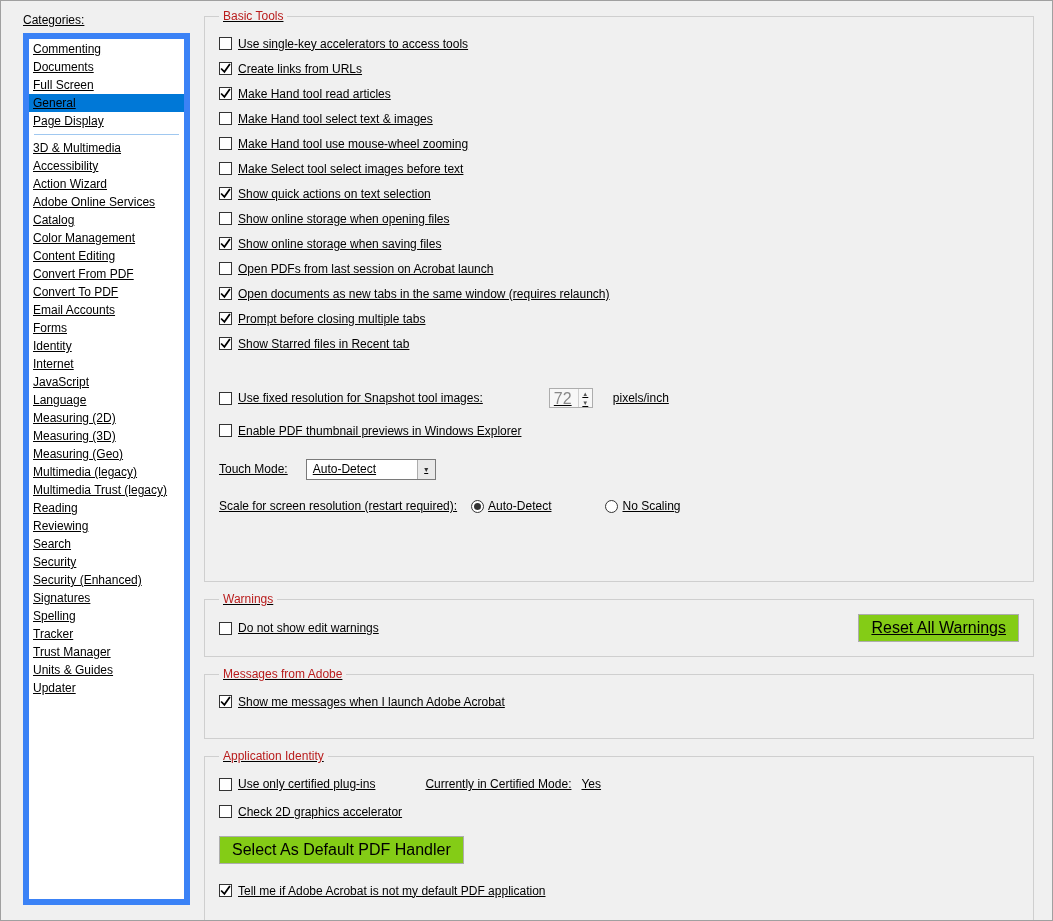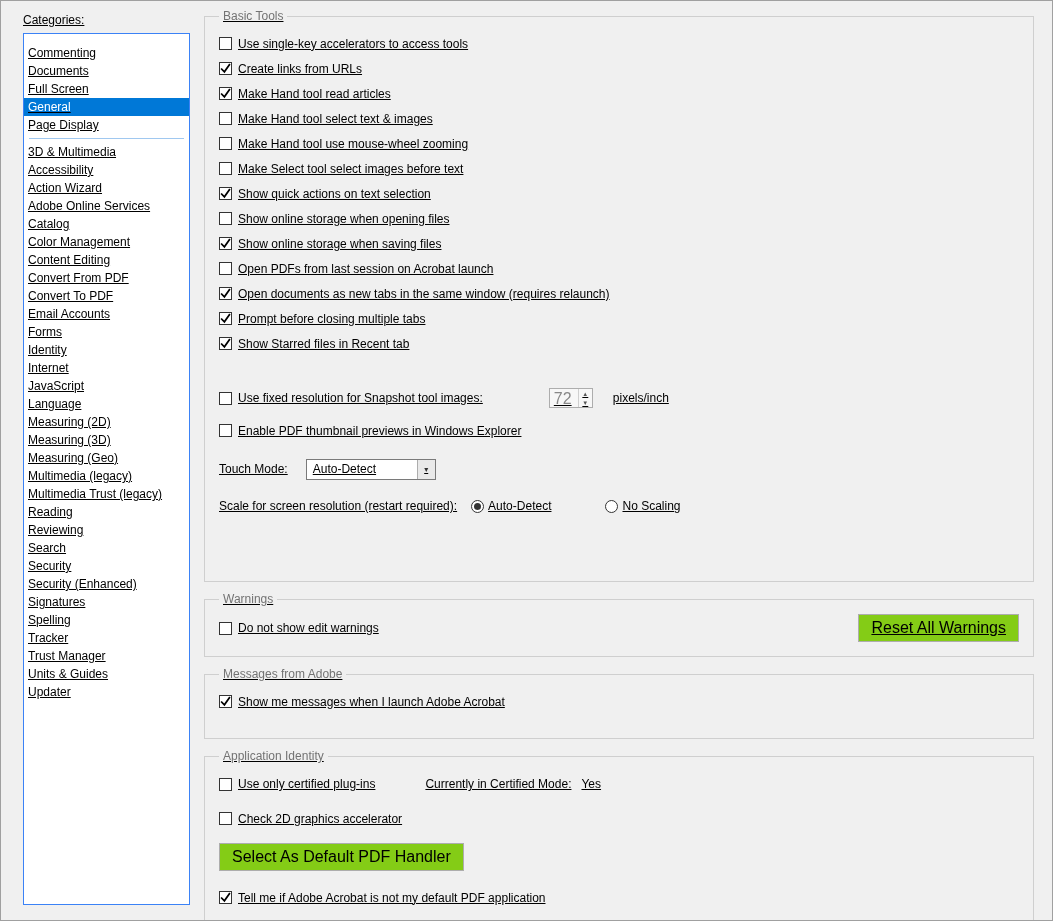--- a/index.html
+++ b/index.html
@@ -24,37 +24,37 @@
   .left-col {
     width: 195px;
     padding: 12px 6px 12px 22px;
     box-sizing: border-box;
     flex: 0 0 auto;
   }
   .cat-label {
     margin-bottom: 6px;
   }
   .cat-list {
-    border: 1px solid #3b82f6;
+    border: 6px solid #3b82f6;
     background: #fff;
     height: 872px;
     box-sizing: border-box;
     overflow: hidden;
-    padding: 10px 0;
+    padding: 1px 0;
   }
   .cat-item {
     padding: 0 4px;
     height: 18px;
     line-height: 18px;
     white-space: nowrap;
     cursor: default;
   }
   .cat-item.selected {
     background: #0078d7;
-    color: #ffffff;
+    color: #000000;
   }
   .cat-sep {
     margin: 4px 5px;
     height: 0;
     border-top: 1px solid #a0c8f0;
   }
   
   .right-col {
     flex: 1 1 auto;
     padding: 8px 18px 0 8px;
@@ -62,21 +62,21 @@
     overflow: hidden;
   }
   fieldset.group {
     border: 1px solid #cfcfcf;
     margin: 0 0 10px 0;
     padding: 8px 14px 14px 14px;
     background: #f0f0f0;
   }
   fieldset.group > legend {
     padding: 0 4px;
-    color: #737373;
+    color: #b91c1c;
   }
   .chk-row {
     display: flex;
     align-items: center;
     height: 25px;
   }
   .chk {
     width: 13px;
     height: 13px;
     border: 1px solid #333;
@@ -403,21 +403,21 @@
 
       <div class="startup-line">
         <span class="chk" id="chk-cert">
           
         </span>
         <span>Use only certified plug-ins</span>
         <span class="cert-label">Currently in Certified Mode:</span>
         <span>Yes</span>
       </div>
 
-      <div class="chk-row" style="margin-top:9px;">
+      <div class="chk-row" style="margin-top:2px;">
         <span class="chk" id="chk-gfx">
           
         </span>
         <span>Check 2D graphics accelerator</span>
       </div>
 
       <div style="margin:12px 0 8px 0;">
         <button class="btn">Select As Default PDF Handler</button>
       </div>
 

